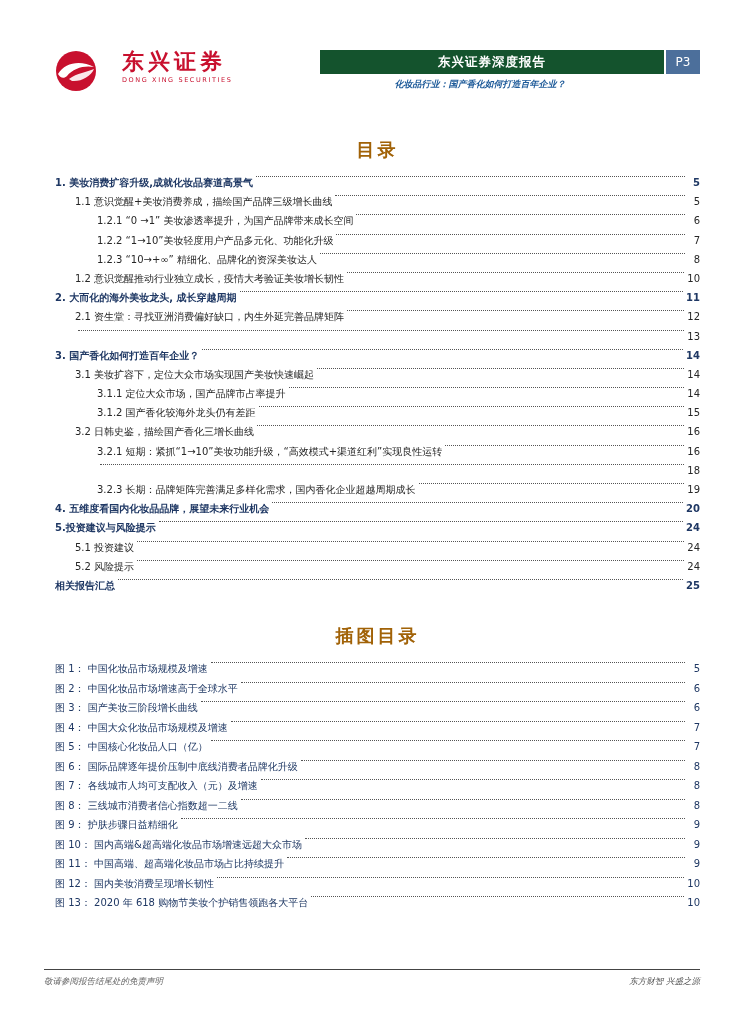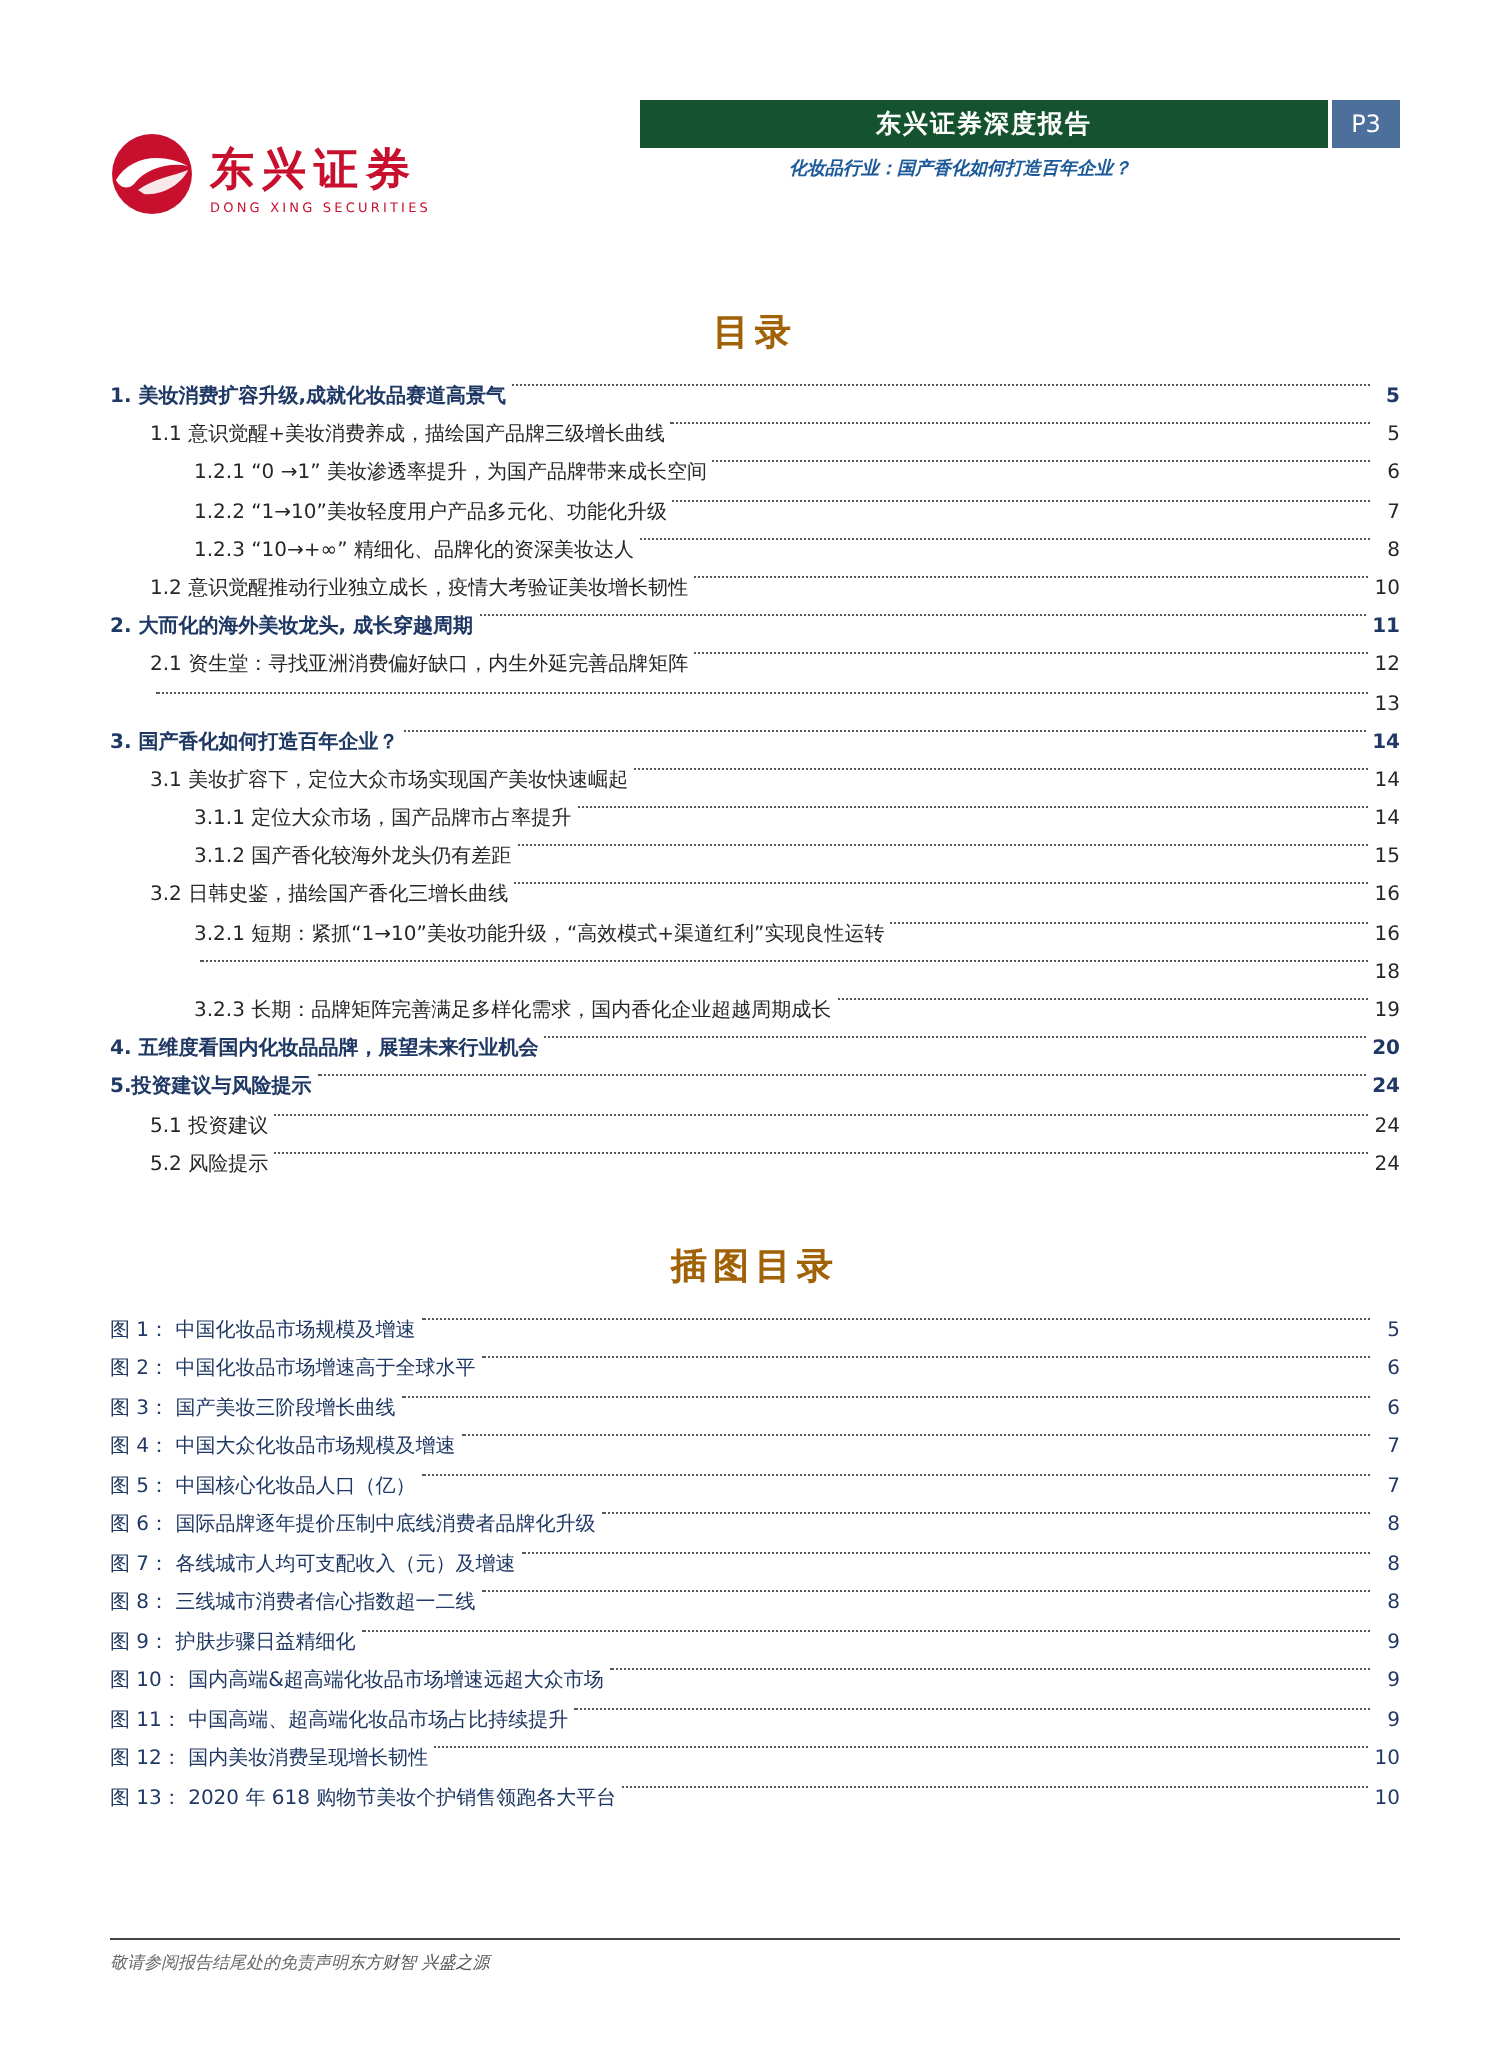--- a/index.html
+++ b/index.html
@@ -8,21 +8,21 @@
     background: #ffffff;
     font-family: "DejaVu Sans", "Liberation Sans", sans-serif;
     position: relative;
     overflow: hidden;
     -webkit-font-smoothing: antialiased;
   }
   .page { padding: 0 55px; box-sizing: border-box; width: 755px; height: 1024px; position: relative; }
 
   
   .header { display: flex; justify-content: space-between; align-items: flex-start; padding-top: 50px; }
-  .logo { display: flex; align-items: flex-end; gap: 8px; margin-top: 16px; }
+  .logo { display: flex; align-items: flex-start; gap: 25px; }
   .logo-text { display: flex; flex-direction: column; }
   .logo-cn { color: #c8102e; font-weight: bold; font-size: 22px; letter-spacing: 4px; line-height: 1.1; }
   .logo-en { color: #c8102e; font-size: 6.5px; letter-spacing: 1.6px; margin-top: 2px; }
 
   .header-right { width: 380px; display: flex; flex-direction: column; }
   .banner { display: flex; height: 24px; }
   .banner-title {
     flex: 1; background: #14532d; color: #ffffff;
     font-weight: bold; font-size: 12.5px;
     display: flex; align-items: center; justify-content: center;
@@ -56,23 +56,23 @@
   .toc-page { text-align: right; min-width: 12px; line-height: 1.3; }
 
   .toc-row.level-1 { font-weight: bold; color: #1f3864; }
   .toc-row.level-2 { padding-left: 20px; }
   .toc-row.level-3 { padding-left: 42px; }
 
   .figures .toc-row { font-weight: normal; color: #1f3864; height: 19.5px; }
 
   
   .footer {
-    position: absolute; left: 55px; right: 55px; bottom: 36px;
+    position: absolute; left: 44px; right: 55px; bottom: 36px;
     border-top: 1px solid #444; padding-top: 6px;
-    display: flex; 
+    display: flex; justify-content: space-between;
     font-size: 8.5px; color: #666;
   }
   .footer-left { font-style: italic; }
   .footer-right { font-style: italic; font-family: "DejaVu Serif", "Liberation Serif", serif; color: #555; }
 </style>
 </head>
 <body>
 
 <div class="page">
 
@@ -219,20 +219,25 @@
         <span class="leader"></span>
         <span class="toc-page">24</span>
       </div>
 
       <div class="toc-row level-2">
         <span class="toc-label">5.2 风险提示</span>
         <span class="leader"></span>
         <span class="toc-page">24</span>
       </div>
 
+      <div class="toc-row level-1">
+        <span class="toc-label">相关报告汇总</span>
+        <span class="leader"></span>
+        <span class="toc-page">25</span>
+      </div>
     </div>
 
   <h1 class="toc-title figures-title">插图目录</h1>
 
   <div class="toc figures">
 
       <div class="toc-row">
         <span class="toc-label">图 1： 中国化妆品市场规模及增速</span>
         <span class="leader"></span>
         <span class="toc-page">5</span>

